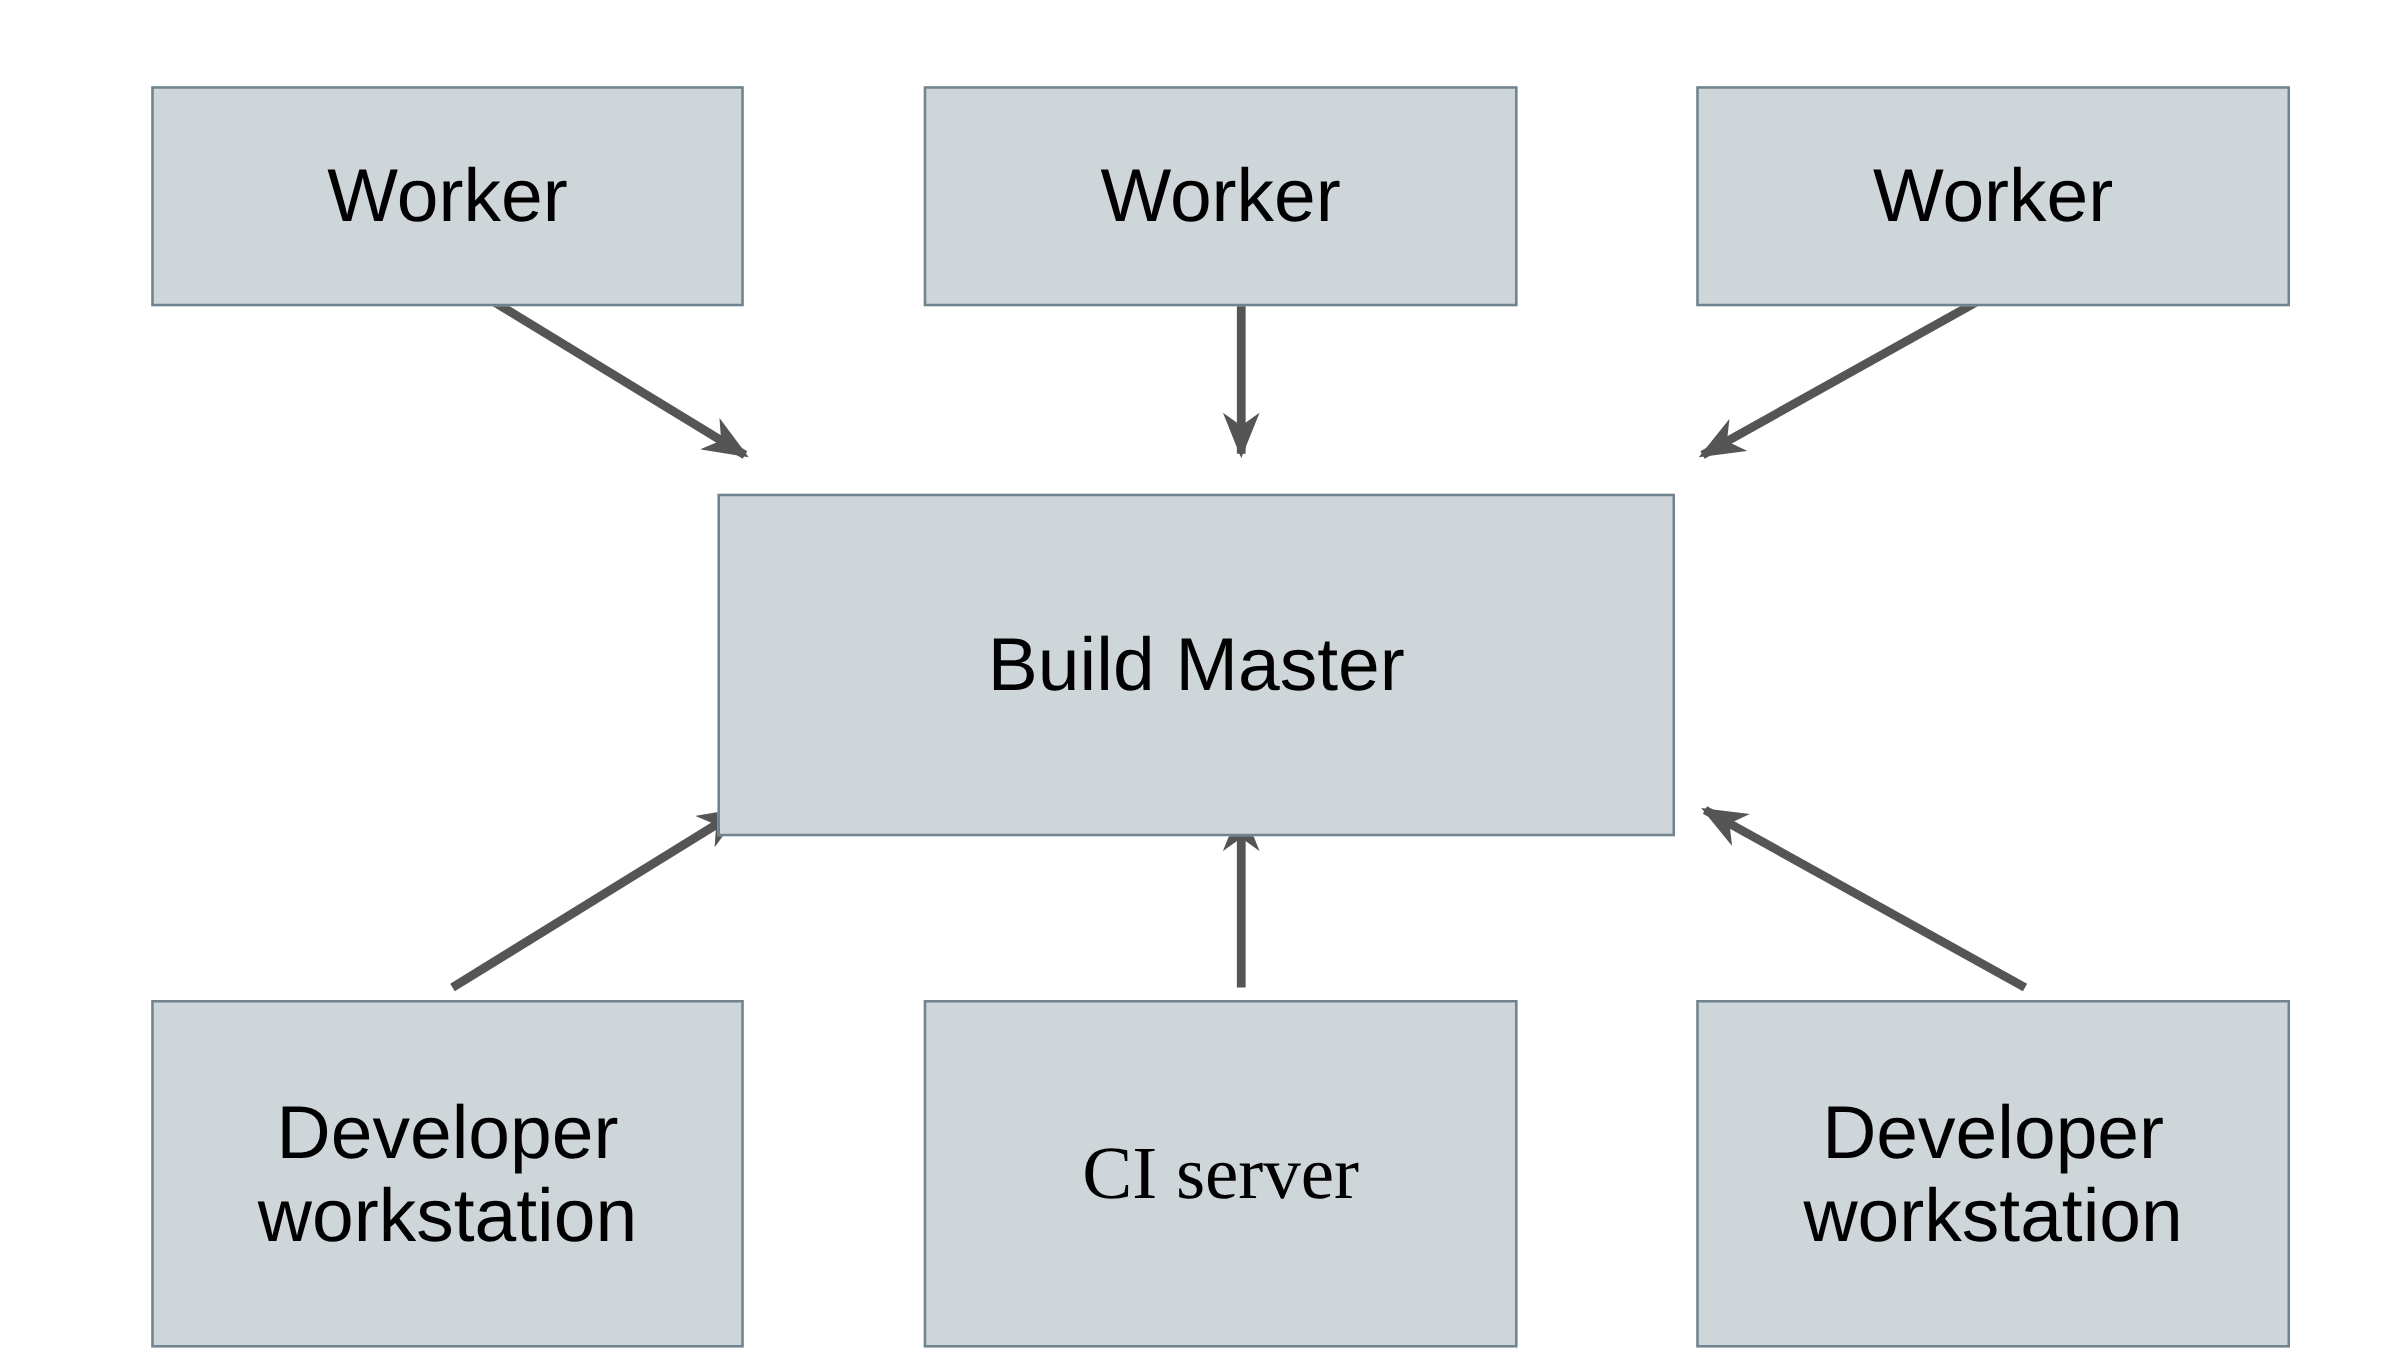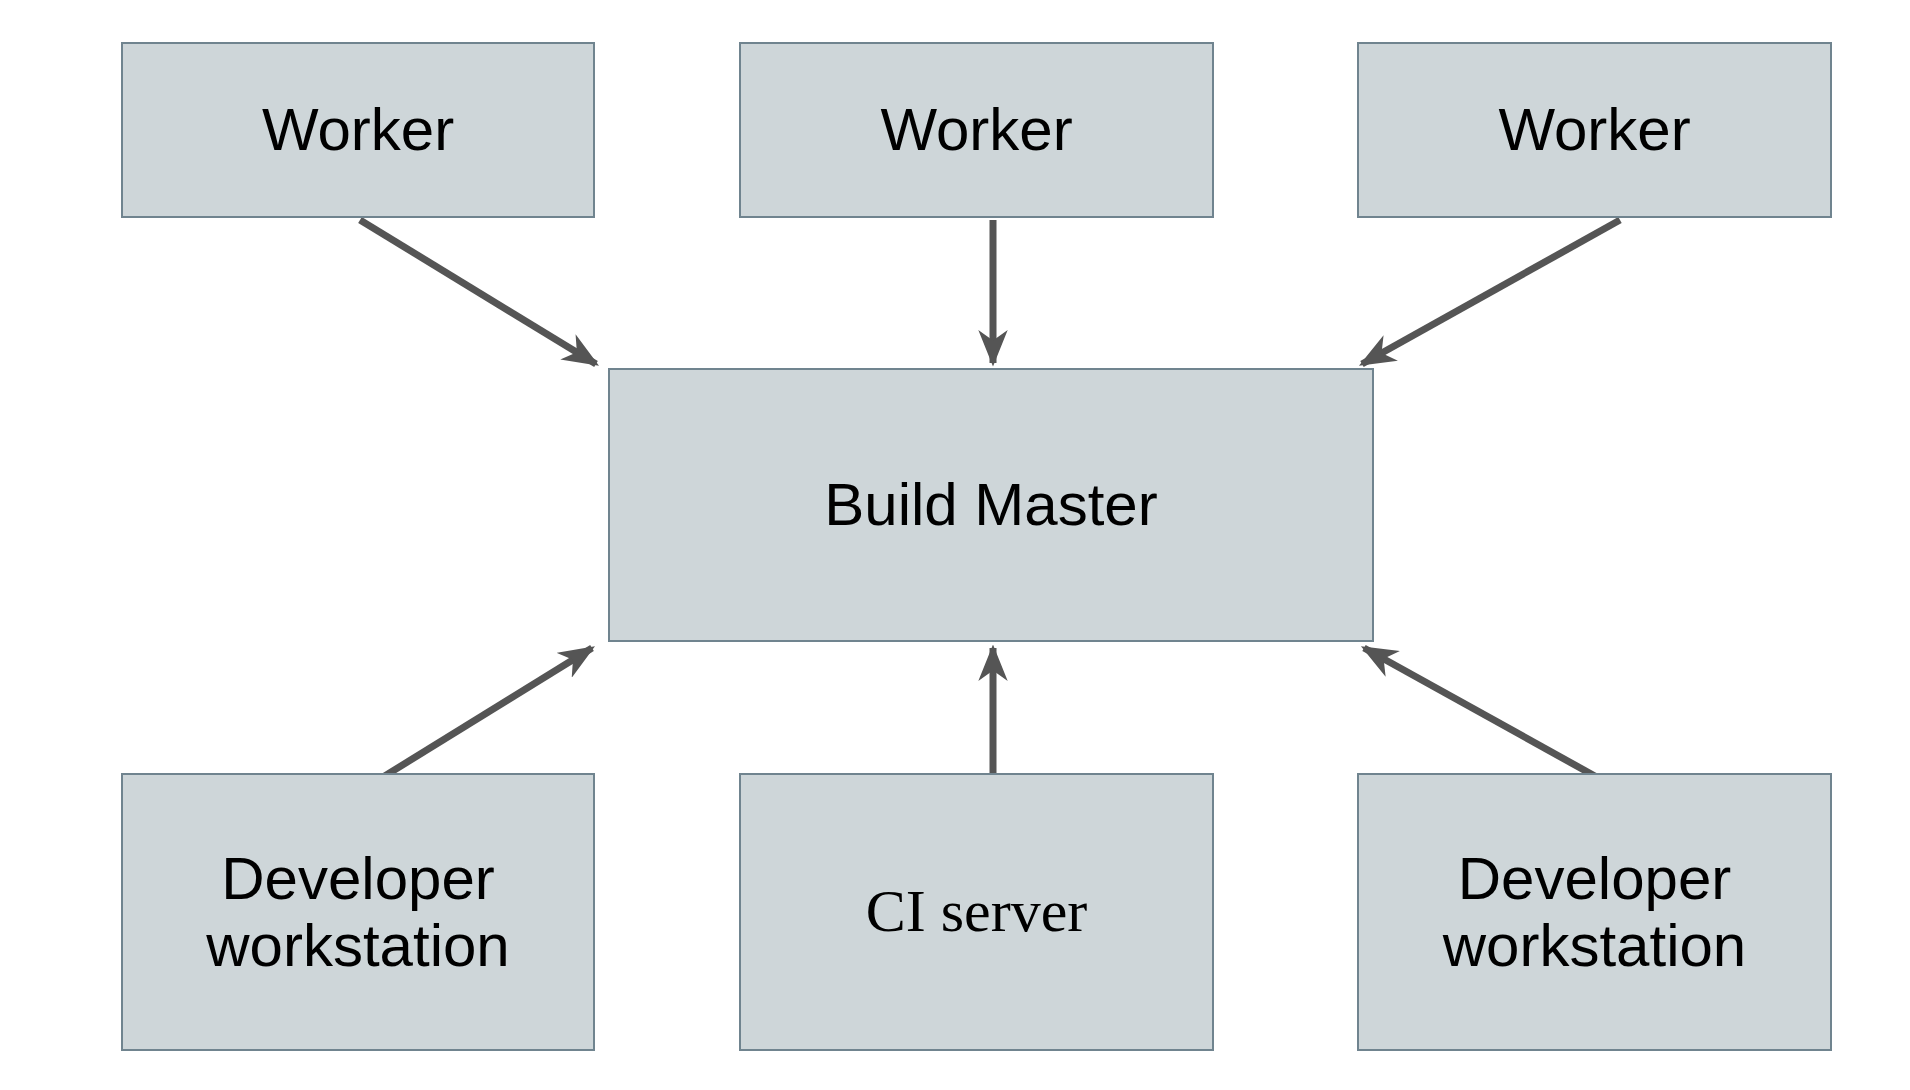--- a/index.html
+++ b/index.html
@@ -33,32 +33,33 @@
     box-sizing: border-box;
     background: #ced6d9;
     border: 2px solid #70848f;
     display: flex;
     align-items: center;
     justify-content: center;
     text-align: center;
     color: #000000;
     line-height: 1.12;
     z-index: 2;
+    margin-top: 27px;
   }
   .node-label {
     display: block;
     white-space: pre-line;
     padding: 0 8px;
   }
   
   .node-worker-1 { left: 121px;  top: 42px;  width: 474px; height: 176px; font-size: 60px; }
   .node-worker-2 { left: 739px;  top: 42px;  width: 475px; height: 176px; font-size: 60px; }
   .node-worker-3 { left: 1357px; top: 42px;  width: 475px; height: 176px; font-size: 60px; }
   
-  .node-build-master { left: 608px; top: 368px; width: 766px; height: 274px; font-size: 60px; }
+  .node-build-master { left: 574px; top: 368px; width: 766px; height: 274px; font-size: 60px; }
   
   .node-dev-left  { left: 121px;  top: 773px; width: 474px; height: 278px; font-size: 60px; }
   .node-ci-server { left: 739px;  top: 773px; width: 475px; height: 278px; font-size: 60px; font-family: Liberation Serif, serif; }
   .node-dev-right { left: 1357px; top: 773px; width: 475px; height: 278px; font-size: 60px; }
 </style>
 </head>
 <body>
 
 <div id="diagram-canvas">
 

